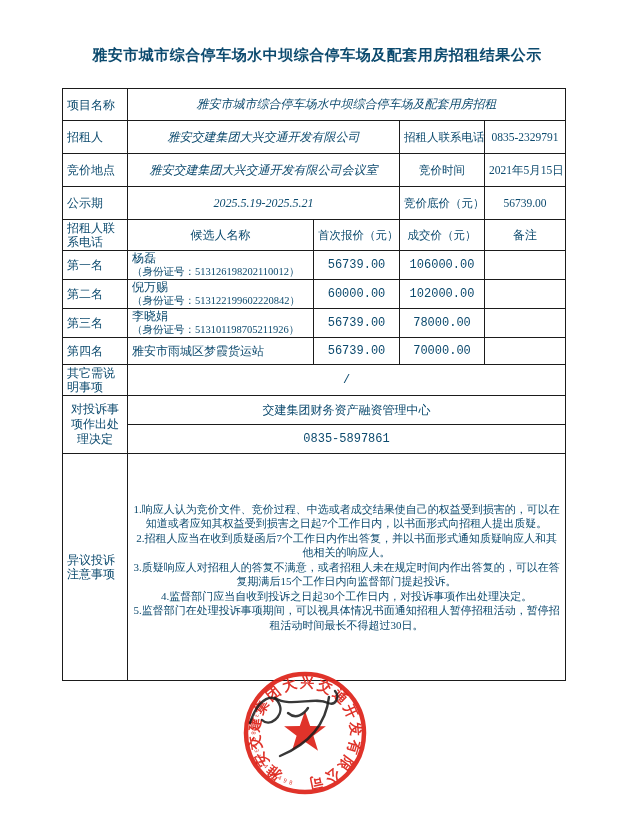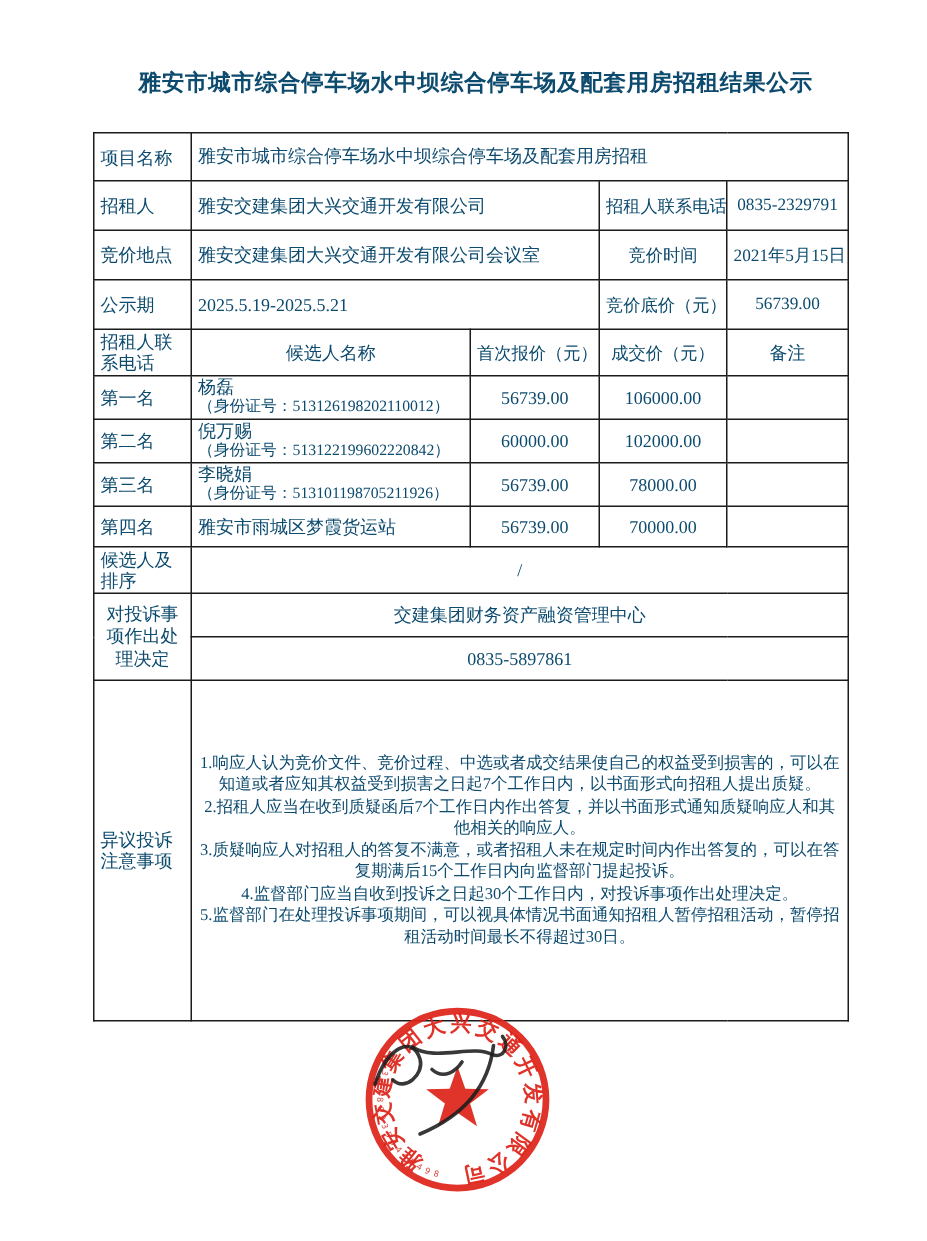--- a/index.html
+++ b/index.html
@@ -9,22 +9,22 @@
         background:linear-gradient(to right,rgba(0,0,0,0),rgba(0,0,0,0.10));pointer-events:none;}
   .doc-title{position:absolute;top:46px;left:0;right:0;text-align:center;
         font-size:15px;font-weight:700;letter-spacing:0.5px;white-space:nowrap;}
   table.main{position:absolute;left:62px;top:88px;width:503px;border-collapse:collapse;
         table-layout:fixed;font-size:12px;}
   table.main td{border:1px solid #1b1b1b;vertical-align:middle;padding:1px 4px;
         overflow:hidden;margin-left:11px;}
   table.main{border:1.5px solid #111;}
   td.lab{text-align:left;padding:1px 5px;line-height:14px;}
   td.labc{text-align:center;padding:1px 3px;line-height:15px;}
-  td.val{text-align:left;}
-  td.cen{text-align:center;}
+  td.val{text-align:center;font-style:italic;}
+  td.cen{text-align:center;font-family:Liberation Mono, monospace;}
   td.small{font-size:11.5px;white-space:nowrap;text-align:center;padding:0 1px;}
   td.name2{line-height:13px;padding:2px 4px;}
   .idline{font-size:10.5px;white-space:nowrap;display:block;}
   .cname{display:block;}
   td.obj{font-size:11px;line-height:14.5px;padding:2px 5px;text-align:center;}
   td.obj div{margin:0;}
   .sign-box{position:absolute;left:62px;top:676px;width:503px;height:51px;
         border:1.5px solid #111;box-sizing:border-box;display:flex;align-items:center;
         padding-left:8px;font-size:12px;}
   .seal-svg{position:absolute;left:230px;top:663px;width:160px;height:145px;}
@@ -113,21 +113,21 @@
     <tr style="height:27px">
       <td class="lab">第四名</td>
       <td class="name2">
         <span class="cname">雅安市雨城区梦霞货运站</span>
       </td>
       <td class="cen">56739.00</td>
       <td class="cen">70000.00</td>
       <td class="cen"></td>
     </tr>
     <tr style="height:30px">
-      <td class="lab">候选人及排序</td>
+      <td class="lab">其它需说明事项</td>
       <td class="cen" colspan="4">/</td>
     </tr>
     <tr style="height:29px">
       <td class="labc" rowspan="2">对投诉事项作出处理决定</td>
       <td class="cen" colspan="4">交建集团财务资产融资管理中心</td>
     </tr>
     <tr style="height:29px">
       <td class="cen" colspan="4">0835-5897861</td>
     </tr>
     <tr style="height:227px">

